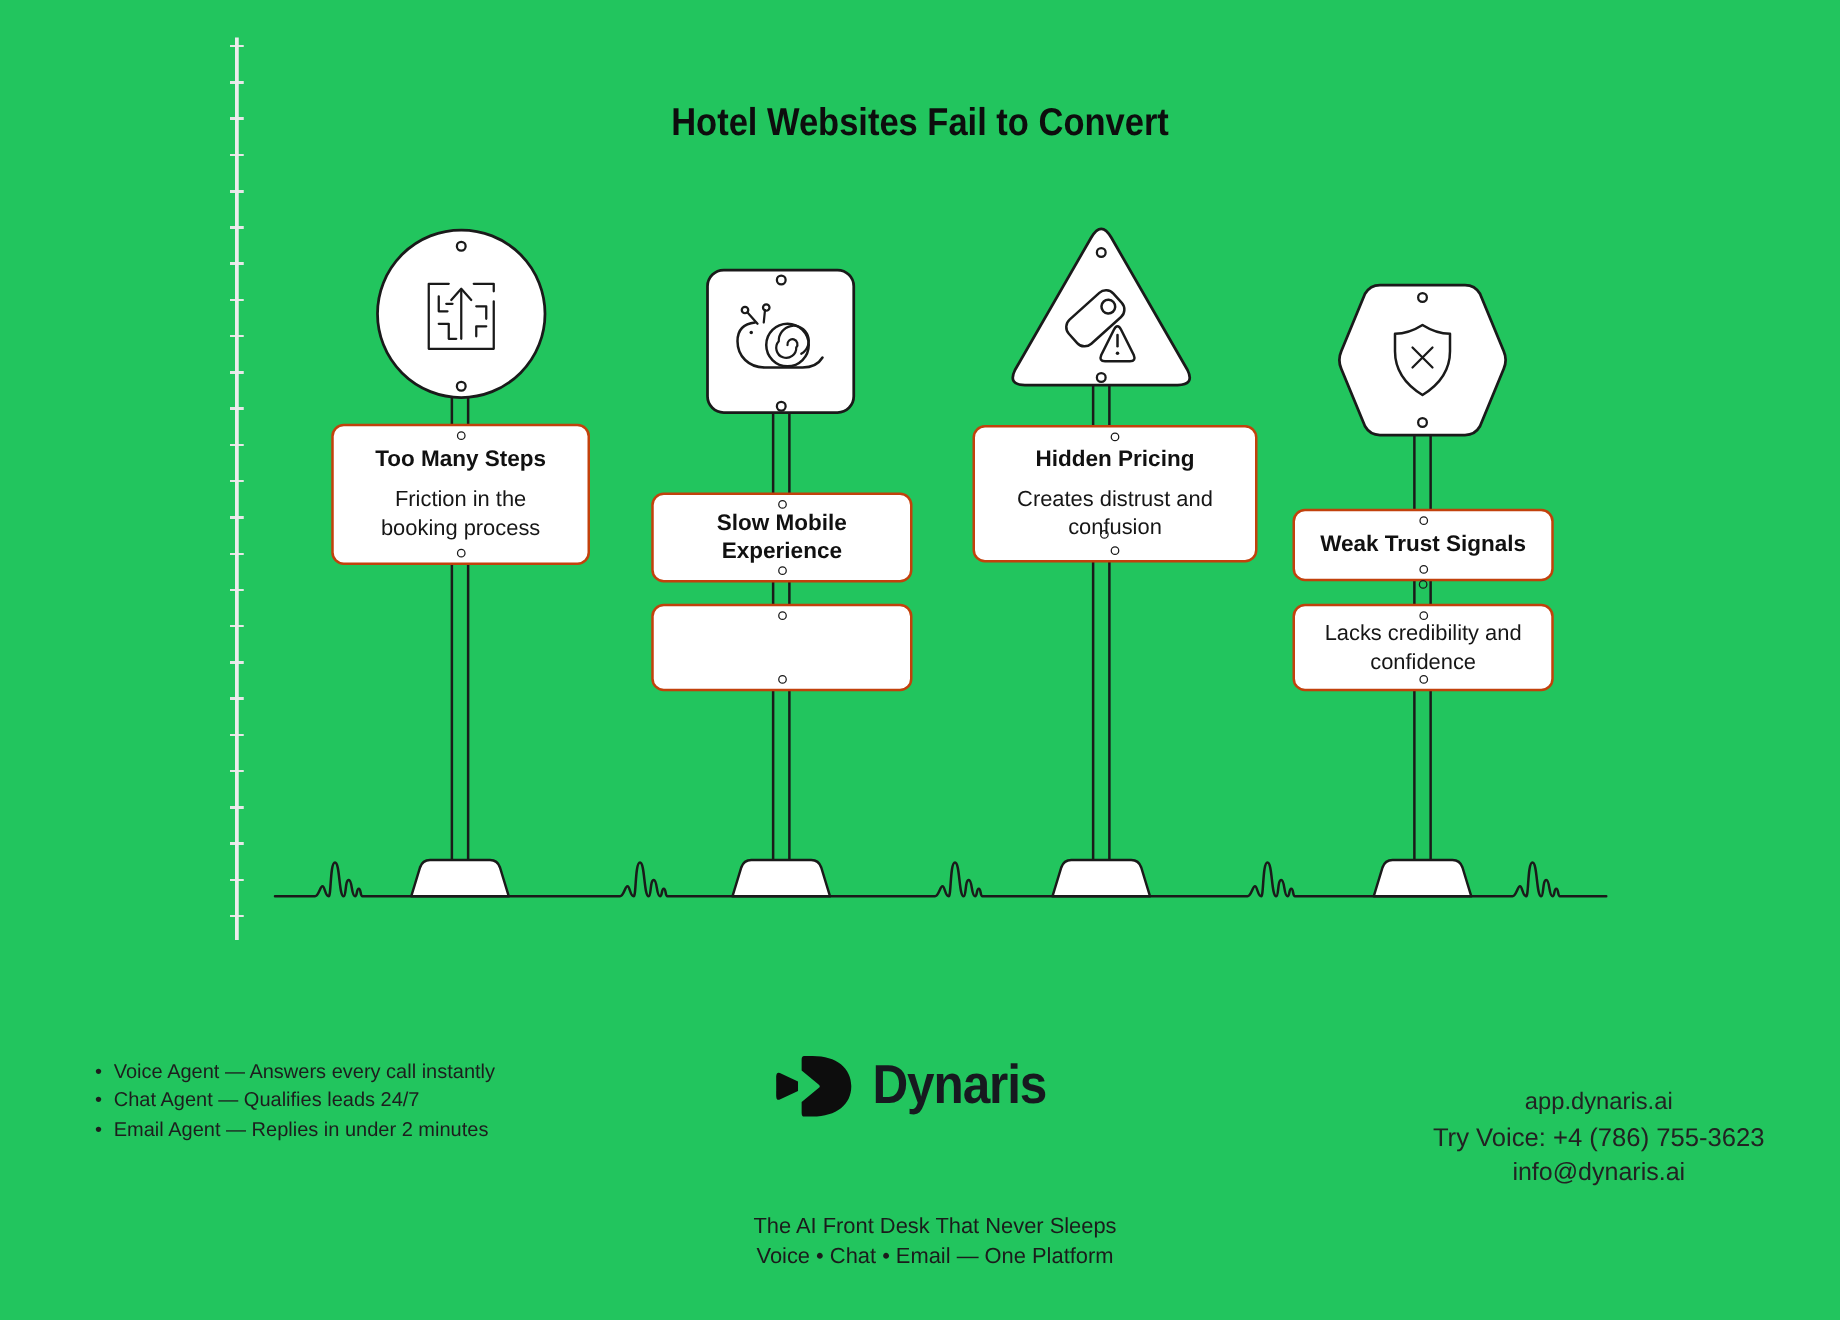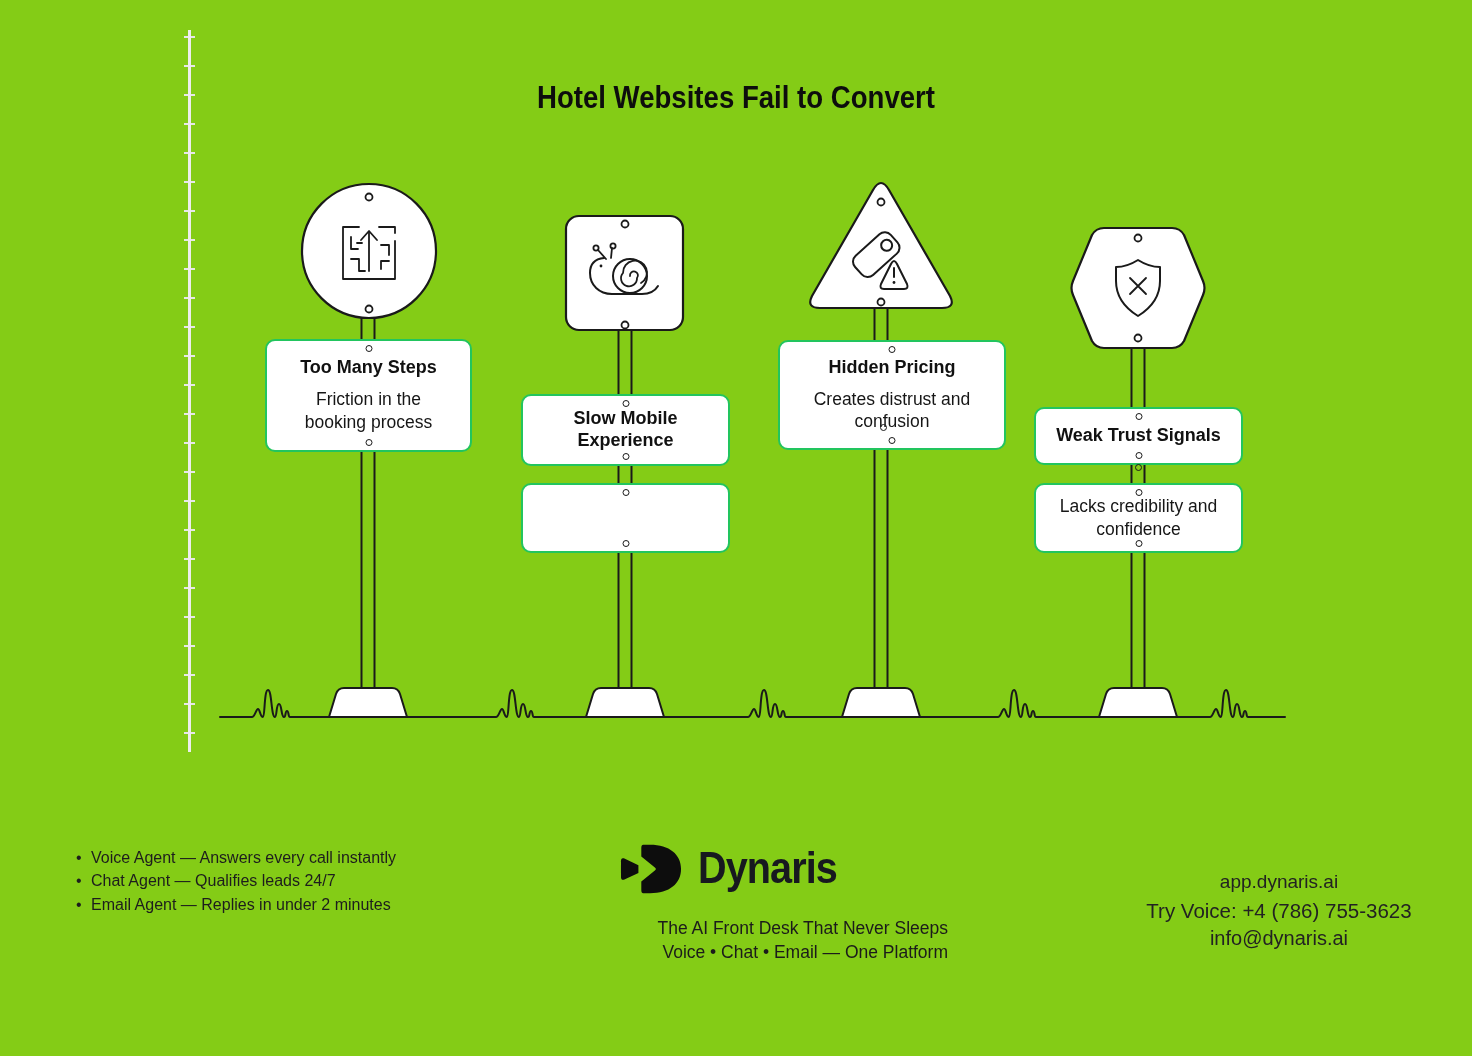--- a/index.html
+++ b/index.html
@@ -1,36 +1,36 @@
 <!DOCTYPE html>
 <html><head>
 <meta charset="utf-8">
 <style>
   html,body{margin:0;padding:0;background:#ffffff;}
   .canvas{
-    position:relative;width:1472px;height:1056px;background:#84cc16;overflow:hidden;
+    position:relative;width:1472px;height:1056px;background:#22c55e;overflow:hidden;
     font-family:"Liberation Sans",sans-serif;color:#1a1a1a;
   }
   .abs{position:absolute;}
 
   
   .ruler-line{left:188px;top:30px;width:3px;height:722px;background:#ededed;}
   .ruler-ticks{left:184px;top:36px;width:11px;height:716px;
     background:repeating-linear-gradient(to bottom,#e7e7e7 0 2px,transparent 2px 29px);}
 
   
   .title{
     left:0;top:80px;width:1472px;text-align:center;margin:0;
     font-size:31px;font-weight:bold;color:#0d0d0d;letter-spacing:0;
     transform:scaleX(0.89);
   }
 
   
   .signbox{
-    background:#ffffff;border:2px solid #22c55e;border-radius:10px;
+    background:#ffffff;border:2px solid #c2410c;border-radius:10px;
     display:flex;flex-direction:column;align-items:center;justify-content:center;
     text-align:center;z-index:2;box-sizing:border-box;padding:8px 6px;
   }
   .sb-title{font-weight:bold;font-size:18px;line-height:1.22;color:#111;}
   .sb-body{font-size:17.5px;line-height:1.3;color:#161616;}
   .gap{height:9px;}
   .bolt{
     position:absolute;left:50%;transform:translateX(-50%);
     width:7px;height:7px;border:1.6px solid #1a1a1a;border-radius:50%;
     background:#fff;box-sizing:border-box;
@@ -44,21 +44,21 @@
   .wfill{fill:#ffffff;}
 
   
   .features{left:73px;top:846px;width:372px;list-style:none;margin:0;padding:0;
     font-size:16px;line-height:23.3px;color:#1d1d1d;}
   .features li{position:relative;padding-left:18px;}
   .features li::before{content:"\2022";position:absolute;left:3px;top:0;font-size:16px;color:#1d1d1d;}
 
   .brand-name{left:698px;top:843px;font-size:44px;font-weight:bold;color:#17191f;
     letter-spacing:-1px;transform:scaleX(0.9);transform-origin:left center;}
-  .tagline{left:548px;top:916px;width:400px;text-align:right;font-size:17.5px;
+  .tagline{left:548px;top:968px;width:400px;text-align:center;font-size:17.5px;
     line-height:24px;color:#1b1b1b;}
 
   .contact{left:1108px;top:868px;width:342px;text-align:center;color:#222;}
   .contact .c1{font-size:19px;line-height:28px;}
   .contact .c2{font-size:20.5px;line-height:29px;}
   .contact .c3{font-size:20px;line-height:27px;}
 </style>
 </head>
 <body>
 

